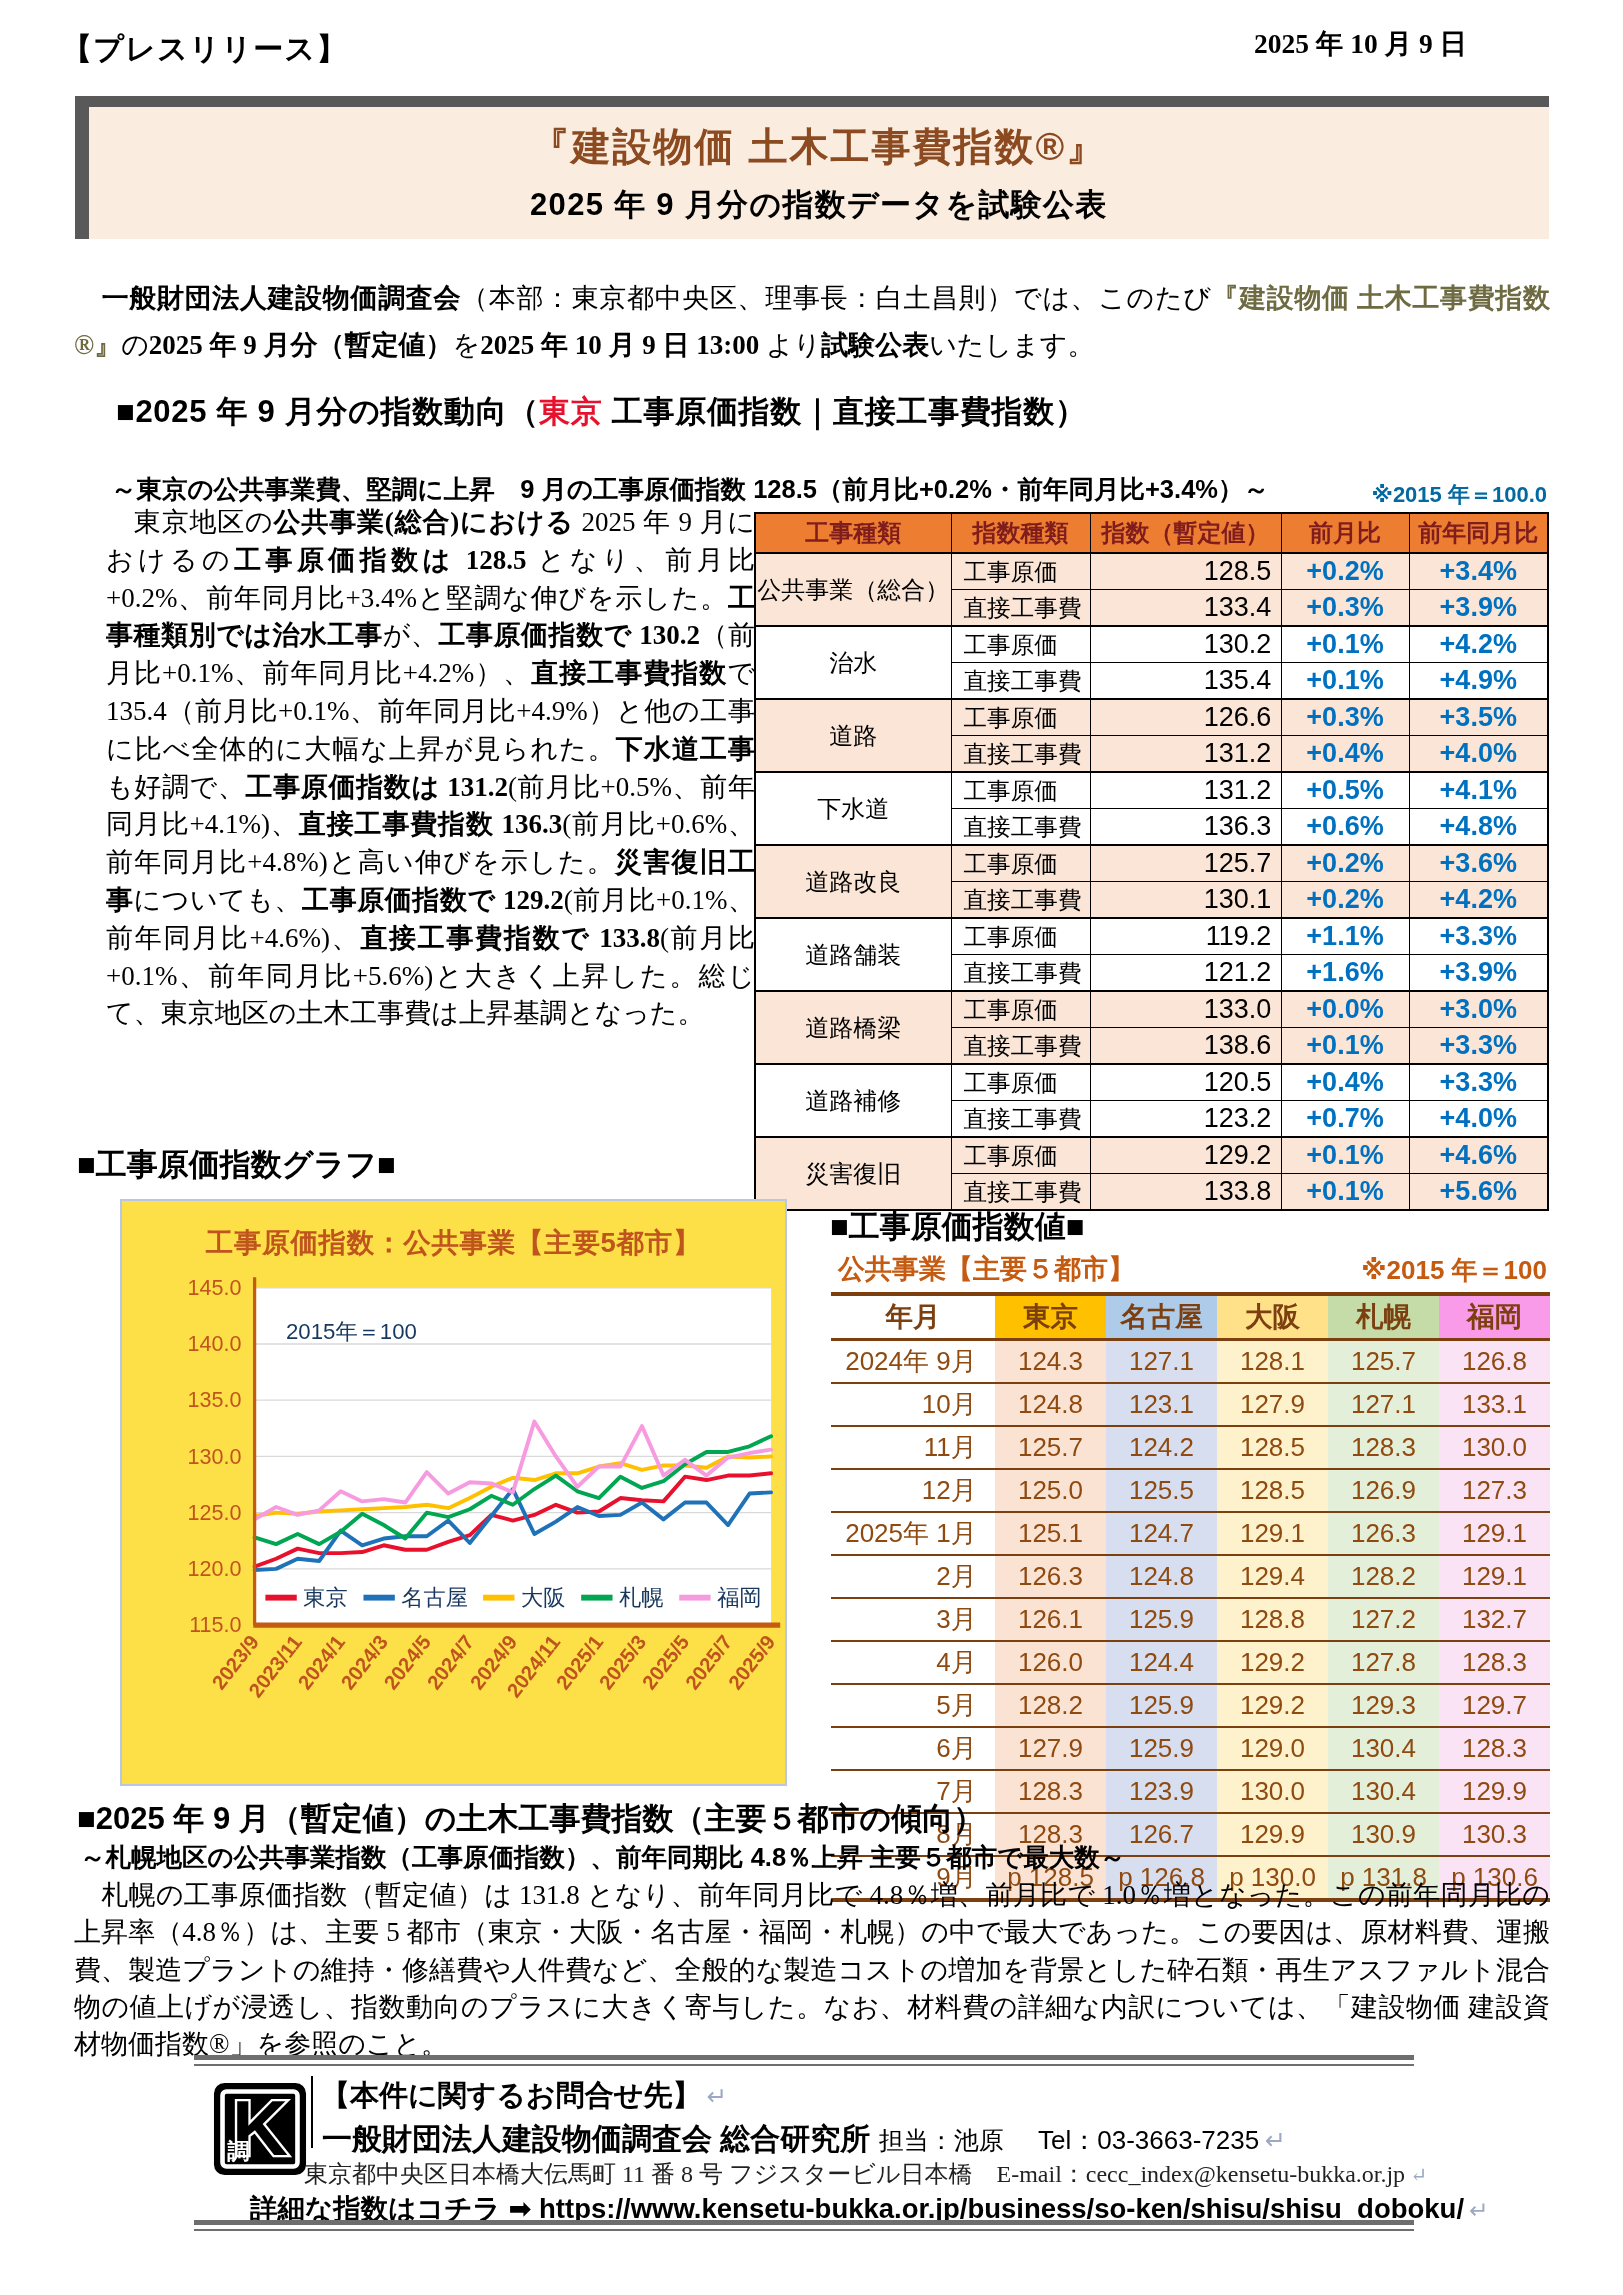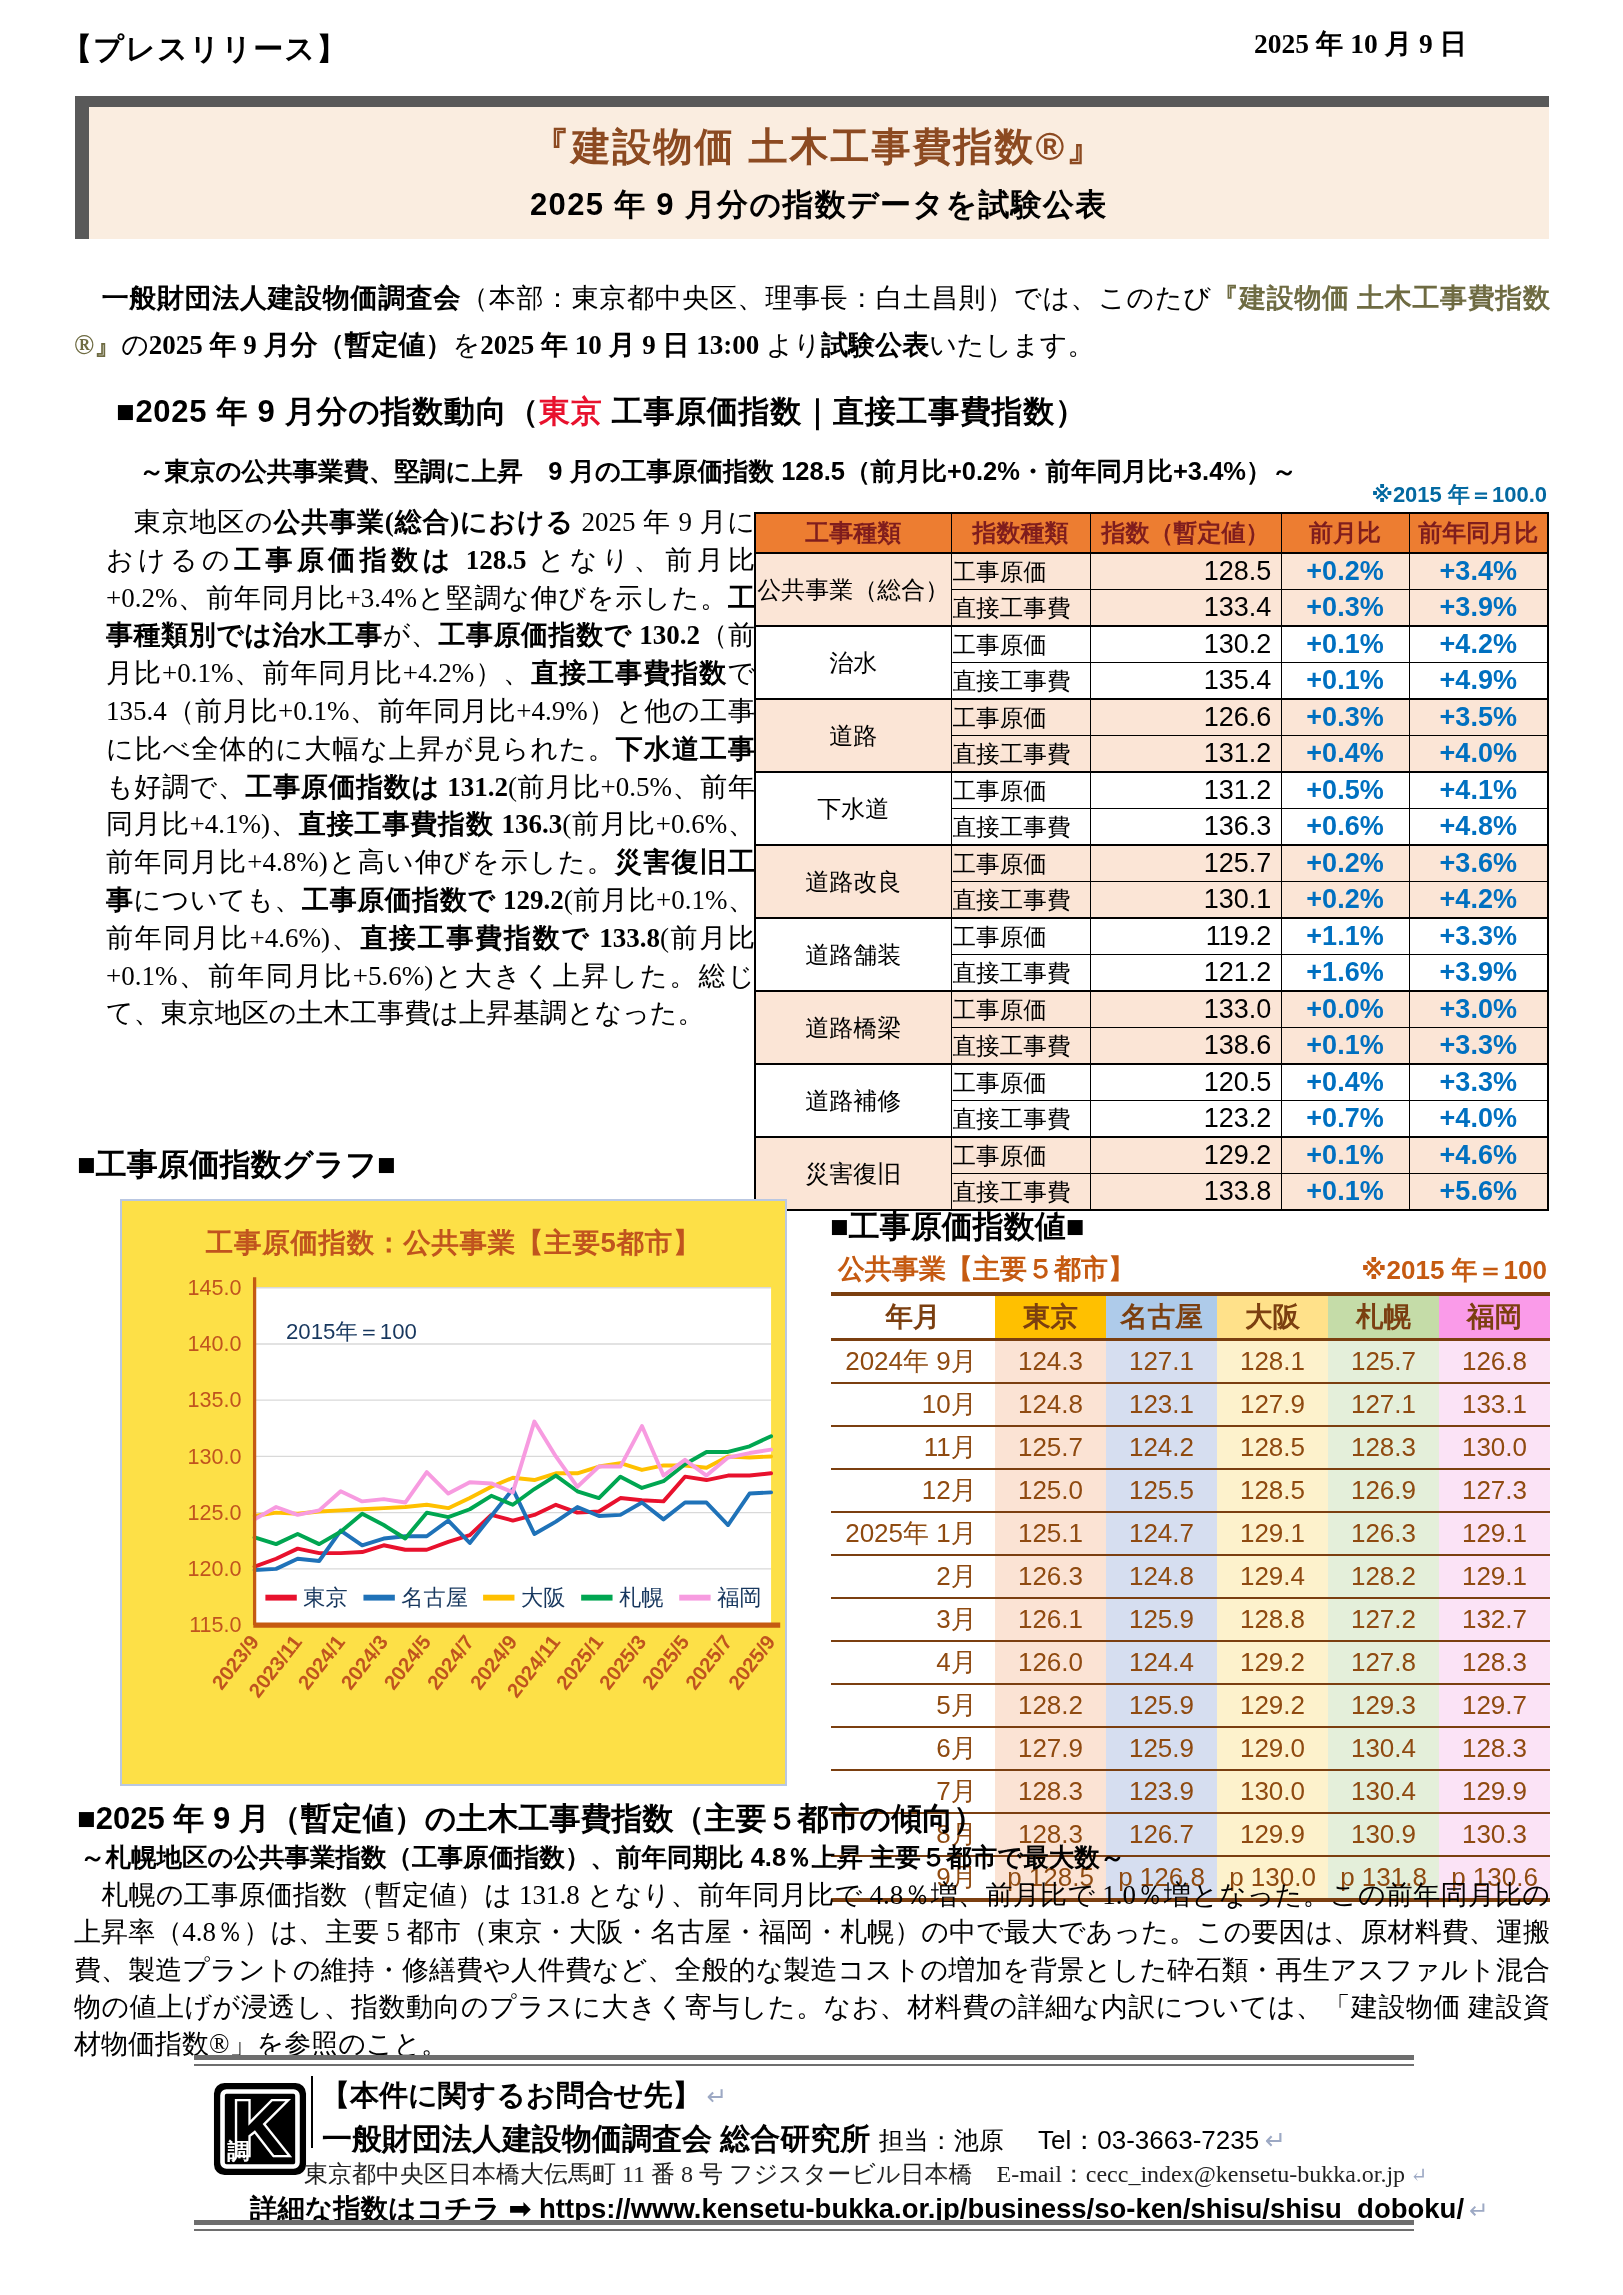--- a/index.html
+++ b/index.html
@@ -23,33 +23,33 @@
 
   
   .intro{position:absolute;left:74px;top:275px;width:1476px;font-size:27px;line-height:1.73;
          text-align:justify;}
   .seg-b{font-weight:bold;}
   .seg-red{color:#E8112D;}
   .seg-olive{color:#6E6B42;font-weight:bold;}
 
   
   .sec1-heading{position:absolute;left:116px;top:391px;font-size:31px;font-weight:bold;letter-spacing:0.7px;}
-  .sec1-subtitle{position:absolute;left:111px;top:454px;font-size:25.5px;font-weight:bold;margin-left:28px;}
+  .sec1-subtitle{position:absolute;left:111px;top:472px;font-size:25.5px;font-weight:bold;}
   .note1{position:absolute;left:754px;top:480px;width:793px;text-align:right;
          font-size:22px;font-weight:bold;color:#0369a1;}
 
   
   .index-table{position:absolute;left:754px;top:512px;border-collapse:collapse;table-layout:fixed;
                border:2.6px solid #000;}
   .index-table th,.index-table td{border:1.3px solid #000;padding:0;overflow:hidden;white-space:nowrap;}
   .index-table th{background:#ED7D31;color:#7f1d1d;font-size:24px;font-weight:bold;height:38px;}
   .index-table td{height:35px;background:#fff;}
   .index-table td.shade{background:#FBE5D6;}
   .index-table td.kind{font-size:24px;text-align:center;border-top-width:2px;border-bottom-width:2px;}
-  .index-table td.type{font-size:23.6px;text-align:left;padding-left:1px;}
+  .index-table td.type{font-size:23.6px;text-align:left;padding-left:12px;}
   .index-table td.val{font-size:27px;text-align:right;padding-right:9.2px;
                       font-family:"Liberation Sans","DejaVu Sans",sans-serif;}
   .index-table td.pct{font-size:27px;font-weight:bold;color:#0070C0;text-align:center;}
   .index-table tr.gstart td{border-top-width:2px;}
 
   
   .left-body{position:absolute;left:106px;top:504px;width:649px;font-size:27px;line-height:1.40;
              text-align:justify;}
 
   

